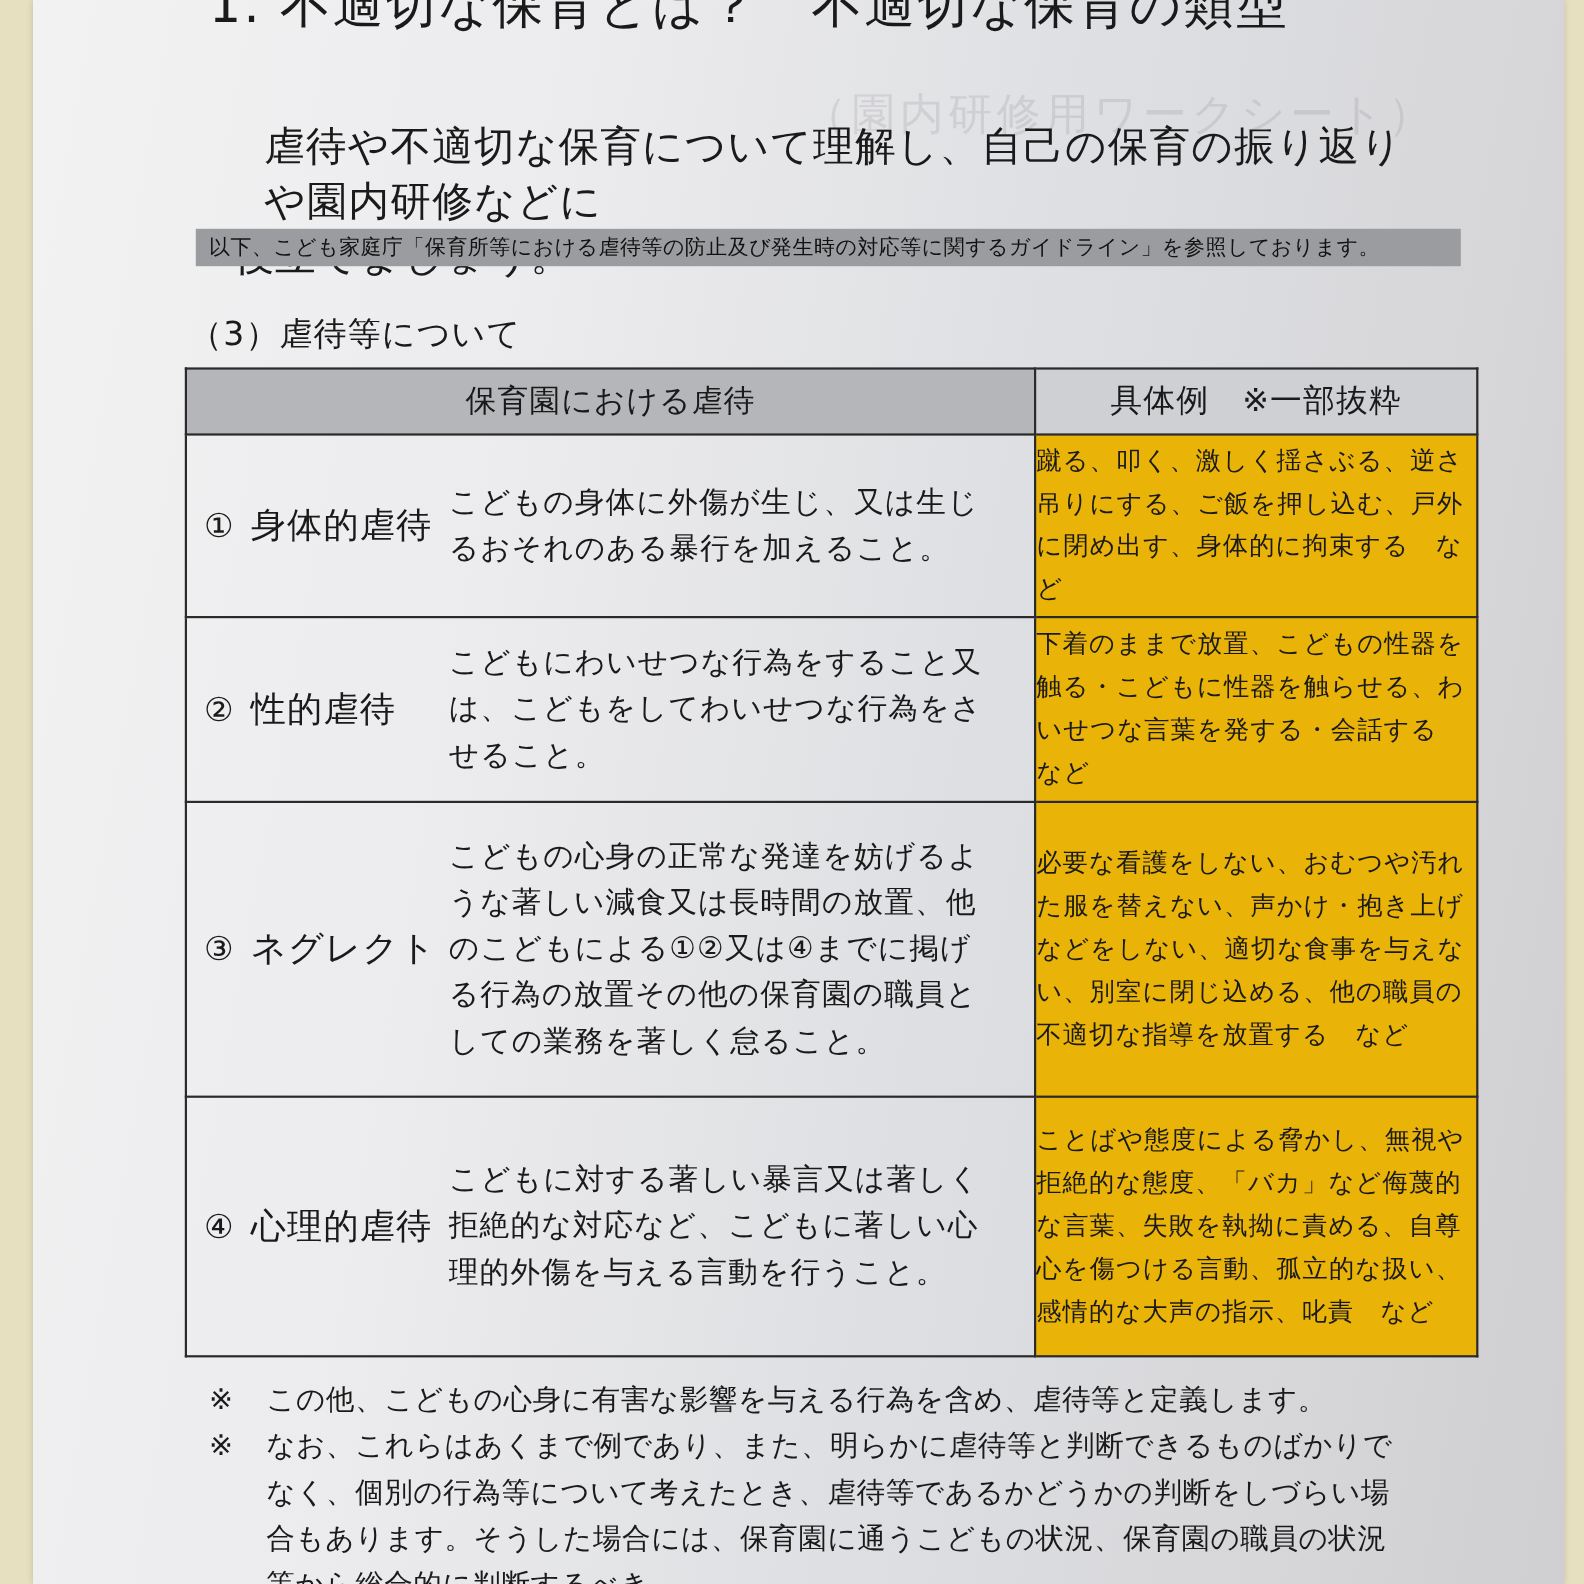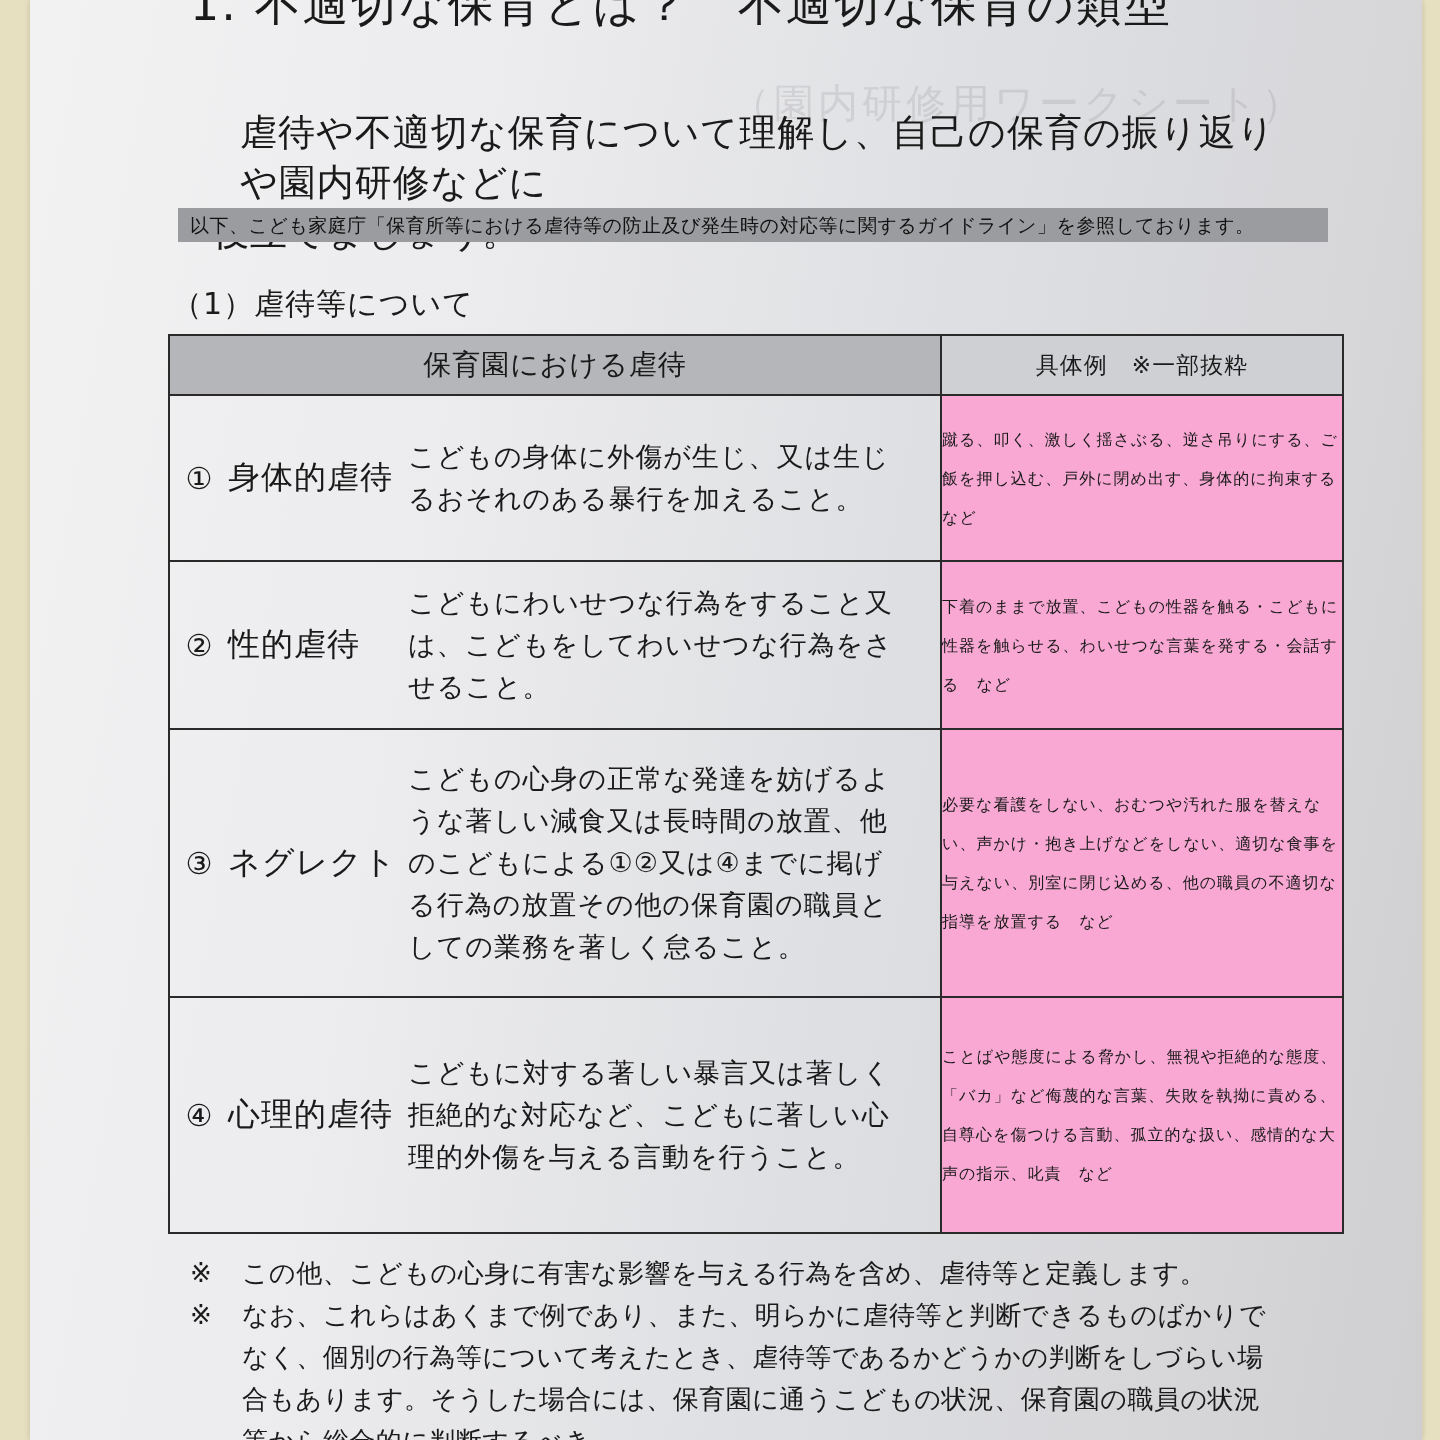--- a/index.html
+++ b/index.html
@@ -39,28 +39,28 @@
       position: absolute; left: 168px; top: 334px; width: 1174px;
       border-collapse: collapse; table-layout: fixed;
     }
     table.abuse td, table.abuse th {
       border: 2px solid #2a2a2a; vertical-align: middle; padding: 0;
     }
     th.h-main {
       background: #b5b6b9; height: 58px; font-size: 28px; font-weight: normal; letter-spacing: 1px;
     }
     th.h-ex {
-      background: #cfd0d3; font-size: 23px; font-weight: normal; letter-spacing: 1px;
+      background: #cfd0d3; font-size: 29px; font-weight: normal; letter-spacing: 1px;
     }
     td.def-cell { background: transparent; }
     .def-wrap { display: flex; align-items: center; }
     .num { width: 58px; text-align: center; font-size: 30px; flex: none; }
     .name { width: 180px; font-size: 32px; flex: none; letter-spacing: 1px; white-space: nowrap; }
     .desc { flex: 1; font-size: 27px; line-height: 42px; letter-spacing: 1px; padding-right: 32px; }
-    td.ex-cell { padding: 4px 8px 4px 8px; font-size: 16px; line-height: 39px; letter-spacing: 1px; background: #f9a8d4; vertical-align: top; }
+    td.ex-cell { padding: 4px 8px 4px 8px; font-size: 23px; line-height: 39px; letter-spacing: 1px; background: #eab308; vertical-align: top; }
     .notes {
       position: absolute; left: 190px; top: 1252px; width: 1080px; font-size: 26px; line-height: 42px;
       letter-spacing: 0.5px;
     }
     .note { display: flex; }
     .note .mark { width: 52px; flex: none; }
     .note .ntext { flex: 1; }
   </style>
 </head>
 <body>
@@ -70,21 +70,21 @@
 <div class="title">1. 不適切な保育とは？　不適切な保育の類型</div>
 <div class="ghost">（園内研修用ワークシート）</div>
 
 <div class="intro">
   <span class="l1">虐待や不適切な保育について理解し、自己の保育の振り返りや園内研修などに</span>
   <span>役立てましょう。</span>
 </div>
 
 <div class="banner">以下、こども家庭庁「保育所等における虐待等の防止及び発生時の対応等に関するガイドライン」を参照しております。</div>
 
-<div class="section">（1）虐待等について</div>
+<div class="section">（3）虐待等について</div>
 
 <table class="abuse">
   <colgroup>
     <col style="width:772px">
     <col style="width:402px">
   </colgroup>
   <tbody>
       <tr>
     <th class="h-main">保育園における虐待</th>
     <th class="h-ex">具体例　※一部抜粋</th>

